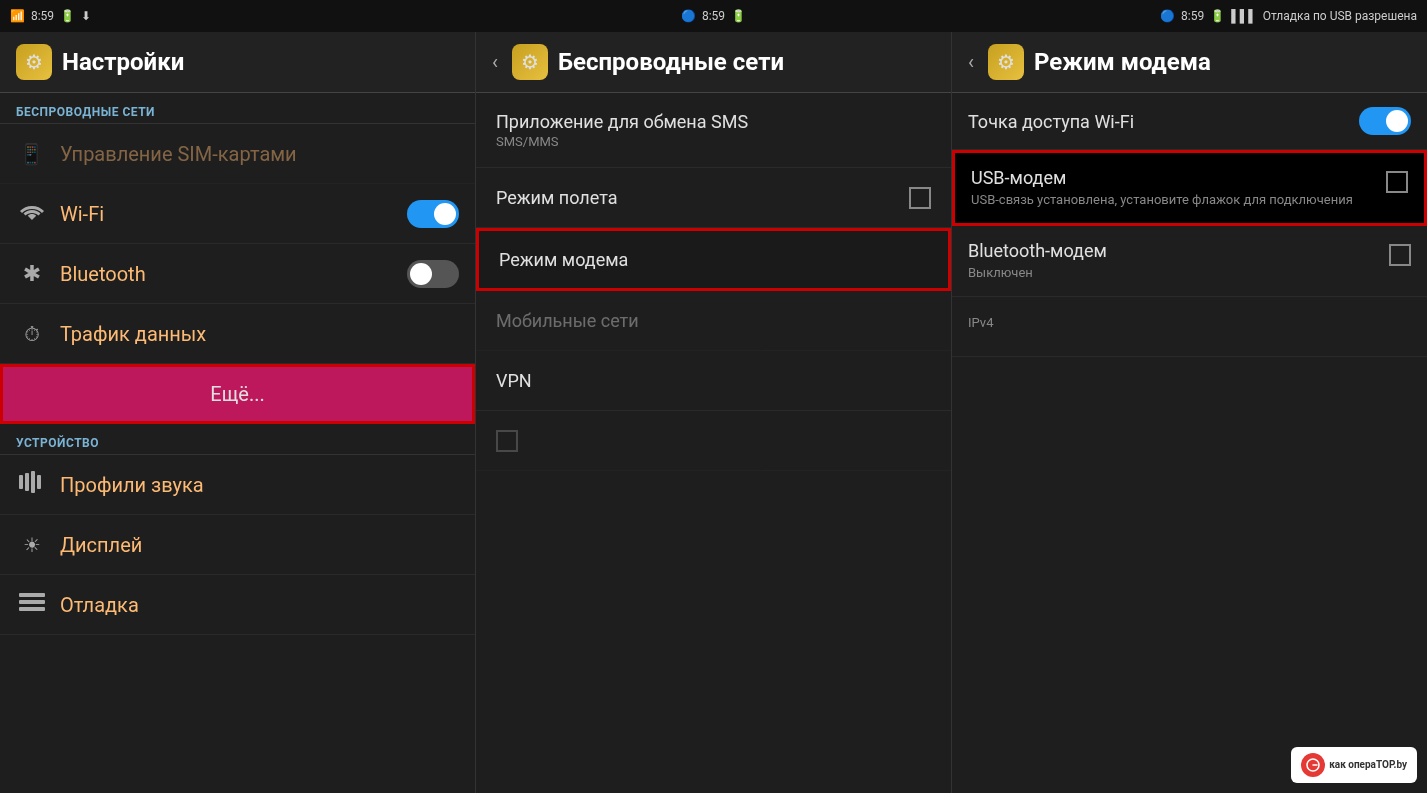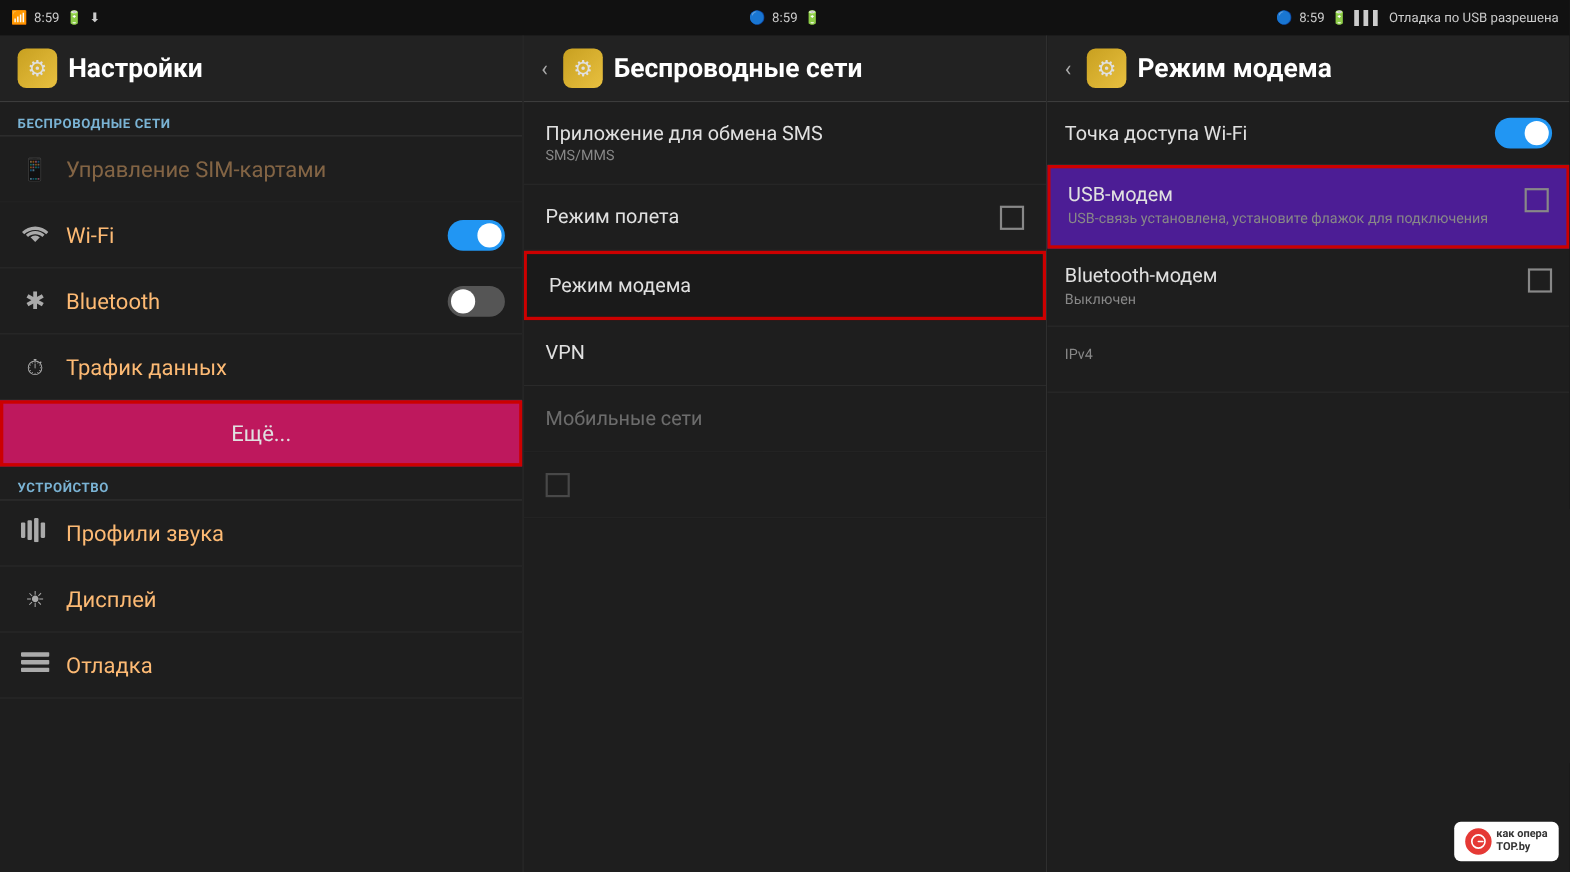--- a/index.html
+++ b/index.html
@@ -206,21 +206,21 @@
     .panel3-item {
       padding: 14px 16px;
       border-bottom: 1px solid #2a2a2a;
       cursor: pointer;
       display: flex;
       align-items: flex-start;
       justify-content: space-between;
       min-height: 60px;
     }
     .panel3-item.highlighted {
-      background: #4c1d95;
+      background: #000000;
       border: 3px solid #cc0000;
     }
     .panel3-item .item-text {
       flex: 1;
     }
     .panel3-item .item-title {
       font-size: 18px;
       color: #e0e0e0;
     }
     .panel3-item .item-subtitle {
@@ -418,29 +418,29 @@
         </div>
         <div class="checkbox"></div>
       </div>
 
       <div class="panel-item highlighted">
         <div class="item-main">
           <div class="item-title">Режим модема</div>
         </div>
       </div>
 
+      <div class="panel-item disabled">
+        <div class="item-main">
+          <div class="item-title">Мобильные сети</div>
+        </div>
+      </div>
+
       <div class="panel-item">
         <div class="item-main">
           <div class="item-title">VPN</div>
-        </div>
-      </div>
-
-      <div class="panel-item disabled">
-        <div class="item-main">
-          <div class="item-title">Мобильные сети</div>
         </div>
       </div>
 
       <div class="panel-item disabled">
         <div class="checkbox"></div>
       </div>
 
     </div>
   </div>
 
@@ -488,19 +488,19 @@
     </div>
   </div>
 
   <div class="logo-watermark" style="position:absolute; bottom:10px; right:10px;">
     <div class="logo-circle">
       <svg width="14" height="14" viewBox="0 0 14 14" fill="none">
         <circle cx="7" cy="7" r="6" stroke="white" stroke-width="1.5" fill="none"></circle>
         <path d="M7 7 L11 7" stroke="white" stroke-width="1.5" stroke-linecap="round"></path>
       </svg>
     </div>
-    <div style="display:flex; flex-direction:column; line-height:1.2;justify-content:space-between;">
+    <div style="display:flex; flex-direction:row; line-height:1.2;justify-content:space-between;">
       <span style="font-size:10px; color:#333; font-weight:bold;">как опера</span>
       <span style="font-size:10px; color:#333; font-weight:bold;">ТОР.by</span>
     </div>
   </div>
 
 </div>
 
 </body></html>

